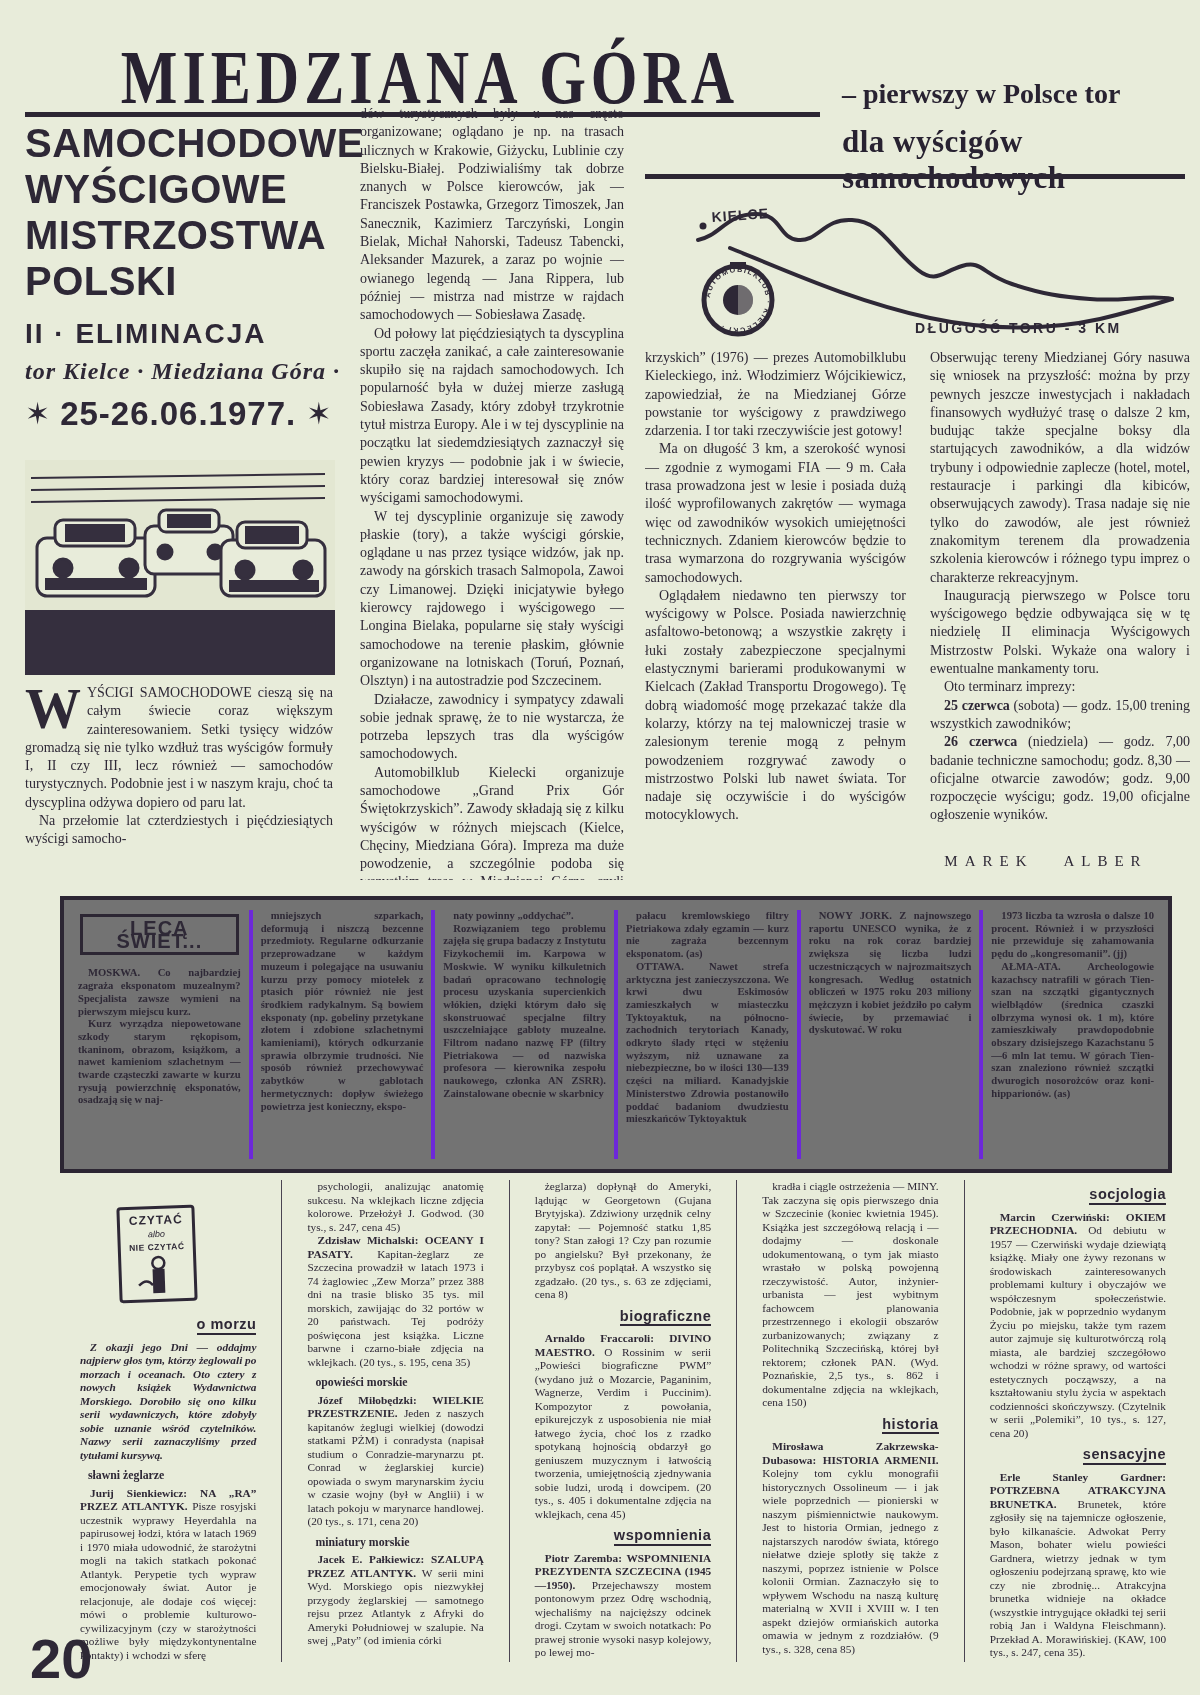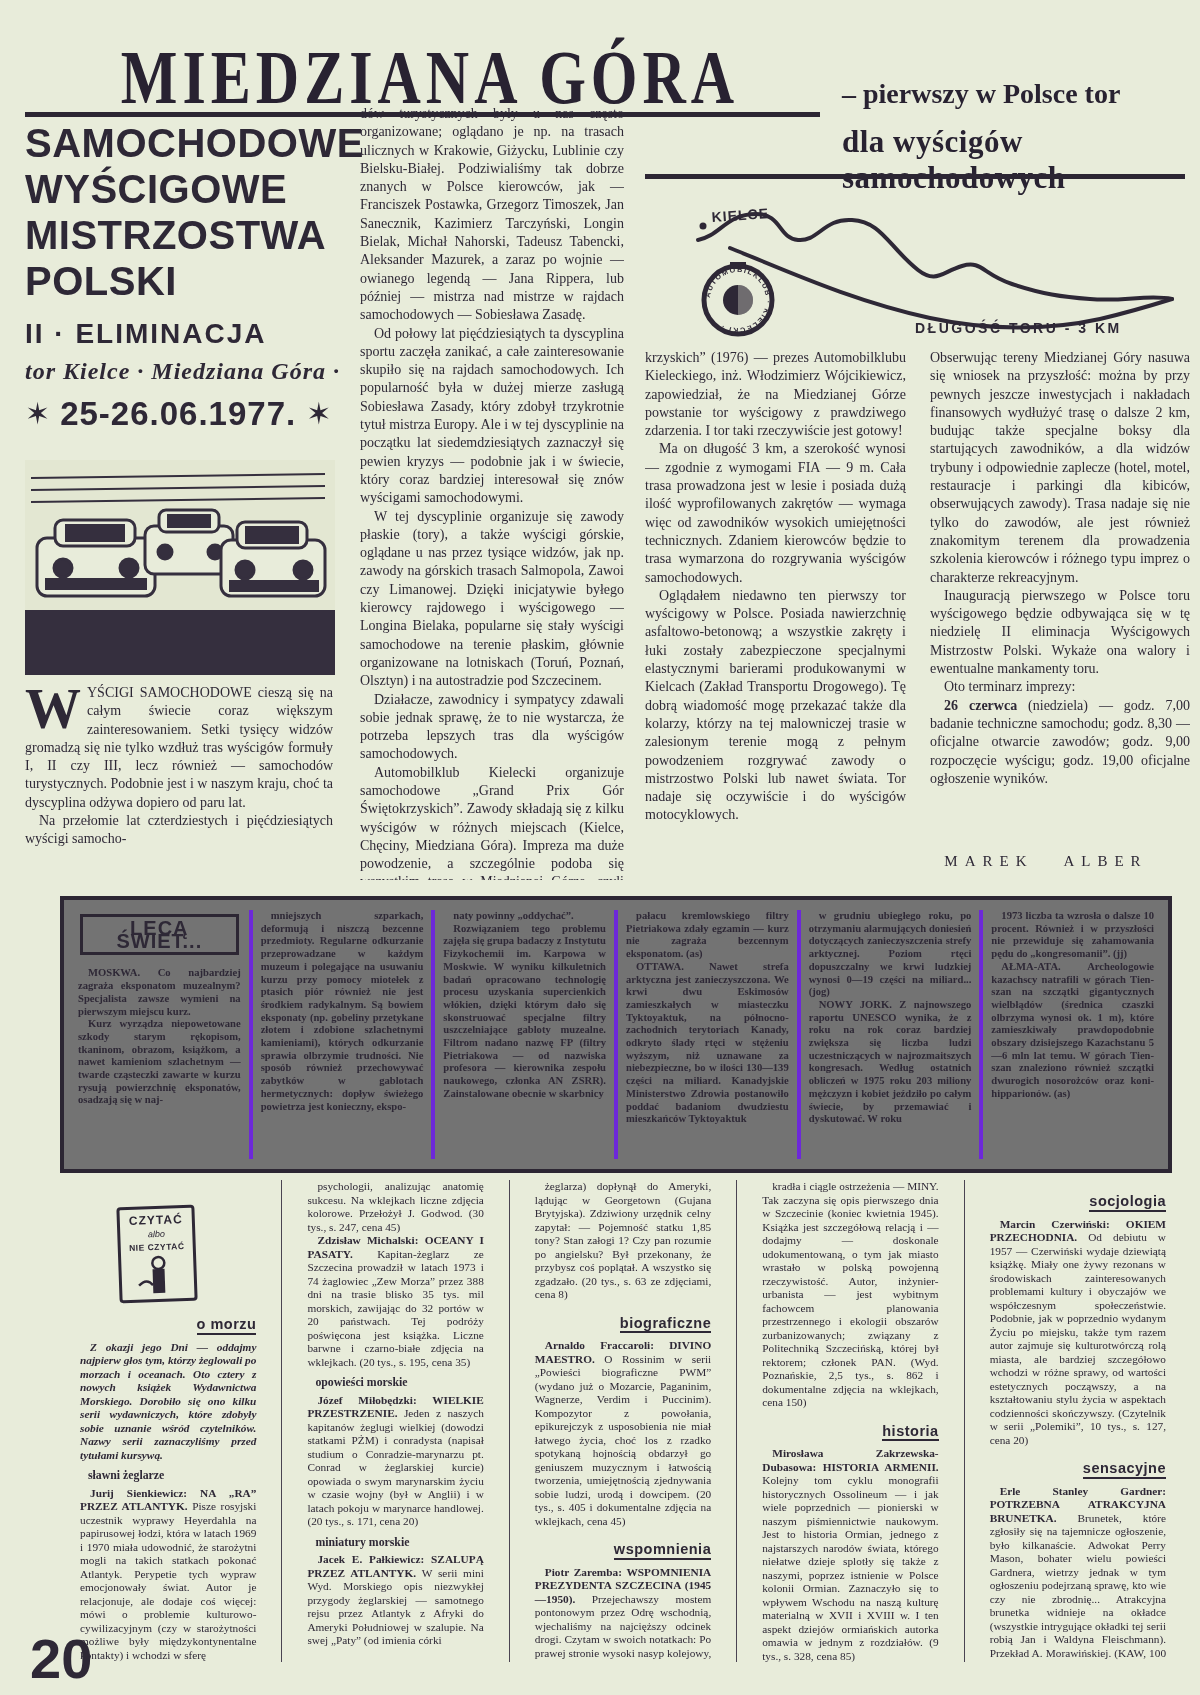--- a/index.html
+++ b/index.html
@@ -52,21 +52,21 @@
   .nb-col + .nb-col { border-left:4px solid #6d28d9; }
   .nb-col p.blk { text-indent:10px; }
   .nb-header { border:3px solid #2c2633; padding:5px 4px; margin:4px 2px 12px 2px; text-align:center;
     font-family:"Liberation Sans", sans-serif; font-weight:800; font-size:20px; letter-spacing:1px; }
   
   .books { position:absolute; left:55px; top:1180px; width:1136px; height:482px; display:flex; }
   .bk-col { flex:1 1 0; padding:0 25px; font-size:11.3px; line-height:13.5px; text-align:justify; overflow:hidden; }
   .bk-col + .bk-col { border-left:1.5px solid #4a4452; }
   .bk-col p.blk { text-indent:10px; }
   p.blk-h { font-family:"Liberation Sans", sans-serif; font-weight:800; font-size:14.5px;
-    text-indent:0 !important; width:max-content; margin-left:auto; margin-top:15px; margin-bottom:6px;
+    text-indent:0 !important; width:max-content; margin-left:auto; margin-top:8px; margin-bottom:6px;
     border-bottom:2.5px solid #2e2836; padding-bottom:1px; letter-spacing:0.5px; }
   p.blk-sh { font-weight:bold; font-size:11.8px; margin:7px 0 4px; text-indent:8px !important; }
   p.blk-i { font-style:italic; font-weight:bold; }
   
   .stamp { width:78px; height:96px; border:3px solid #2e2836; border-radius:4px;
     margin:26px 0 16px 38px; transform:rotate(-2deg); text-align:center; padding-top:5px;
     font-family:"Liberation Sans", sans-serif; }
   .stamp .s1 { font-weight:800; font-size:12px; letter-spacing:1px; }
   .stamp .s2 { font-style:italic; font-size:9px; }
   .stamp .s3 { font-weight:800; font-size:8.5px; letter-spacing:0.5px; }
@@ -175,20 +175,21 @@
     </div>
   <div class="col col3">
       <p class="blk blk-p0">krzyskich” (1976) — prezes Automobilklubu Kieleckiego, inż. Włodzimierz Wójcikiewicz, zapowiedział, że na Miedzianej Górze powstanie tor wyścigowy z prawdziwego zdarzenia. I tor taki rzeczywiście jest gotowy!</p>
       <p class="blk blk-p">Ma on długość 3 km, a szerokość wynosi — zgodnie z wymogami FIA — 9 m. Cała trasa prowadzona jest w lesie i posiada dużą ilość wyprofilowanych zakrętów — wymaga więc od zawodników wysokich umiejętności technicznych. Zdaniem kierowców będzie to trasa wymarzona do rozgrywania wyścigów samochodowych.</p>
       <p class="blk blk-p">Oglądałem niedawno ten pierwszy tor wyścigowy w Polsce. Posiada nawierzchnię asfaltowo-betonową; a wszystkie zakręty i łuki zostały zabezpieczone specjalnymi elastycznymi barierami produkowanymi w Kielcach (Zakład Transportu Drogowego). Tę dobrą wiadomość mogę przekazać także dla kolarzy, którzy na tej malowniczej trasie w zalesionym terenie mogą z pełnym powodzeniem rozgrywać zawody o mistrzostwo Polski lub nawet świata. Tor nadaje się oczywiście i do wyścigów motocyklowych.</p>
     </div>
   <div class="col col4">
       <p class="blk blk-p0">Obserwując tereny Miedzianej Góry nasuwa się wniosek na przyszłość: można by przy pewnych jeszcze inwestycjach i nakładach finansowych wydłużyć trasę o dalsze 2 km, budując także specjalne boksy dla startujących zawodników, a dla widzów trybuny i odpowiednie zaplecze (hotel, motel, restauracje i parkingi dla kibiców, obserwujących zawody). Trasa nadaje się nie tylko do zawodów, ale jest również znakomitym terenem dla prowadzenia szkolenia kierowców i różnego typu imprez o charakterze rekreacyjnym.</p>
       <p class="blk blk-p">Inauguracją pierwszego w Polsce toru wyścigowego będzie odbywająca się w tę niedzielę II eliminacja Wyścigowych Mistrzostw Polski. Wykaże ona walory i ewentualne mankamenty toru.</p>
       <p class="blk blk-p">Oto terminarz imprezy:</p>
+      <p class="blk blk-p"><b>25 czerwca </b>(sobota) — godz. 15,00 trening wszystkich zawodników;</p>
       <p class="blk blk-p"><b>26 czerwca </b>(niedziela) — godz. 7,00 badanie techniczne samochodu; godz. 8,30 — oficjalne otwarcie zawodów; godz. 9,00 rozpoczęcie wyścigu; godz. 19,00 oficjalne ogłoszenie wyników.</p>
     </div>
   <div class="byline">MAREK ALBER</div>
 
   <section class="newsbox">
     <div class="nb-col">
       <div class="nb-header">LECĄ ŚWIET...</div>
       <div>
           <p class="blk blk-p"><b>MOSKWA. </b>Co najbardziej zagraża eksponatom muzealnym? Specjalista zawsze wymieni na pierwszym miejscu kurz.</p>
           <p class="blk blk-p">Kurz wyrządza niepowetowane szkody starym rękopisom, tkaninom, obrazom, książkom, a nawet kamieniom szlachetnym — twarde cząsteczki zawarte w kurzu rysują powierzchnię eksponatów, osadzają się w naj-</p>
@@ -199,21 +200,20 @@
       </div>
     <div class="nb-col">
         <p class="blk blk-p0">naty powinny „oddychać”.</p>
         <p class="blk blk-p">Rozwiązaniem tego problemu zajęła się grupa badaczy z Instytutu Fizykochemii im. Karpowa w Moskwie. W wyniku kilkuletnich badań opracowano technologię procesu uzyskania supercienkich włókien, dzięki którym dało się skonstruować specjalne filtry uszczelniające gabloty muzealne. Filtrom nadano nazwę FP (filtry Pietriakowa — od nazwiska profesora — kierownika zespołu naukowego, członka AN ZSRR). Zainstalowane obecnie w skarbnicy</p>
       </div>
     <div class="nb-col">
         <p class="blk blk-p0">pałacu kremlowskiego filtry Pietriakowa zdały egzamin — kurz nie zagraża bezcennym eksponatom. (as)</p>
         <p class="blk blk-p"><b>OTTAWA. </b>Nawet strefa arktyczna jest zanieczyszczona. We krwi dwu Eskimosów zamieszkałych w miasteczku Tyktoyaktuk, na północno-zachodnich terytoriach Kanady, odkryto ślady rtęci w stężeniu wyższym, niż uznawane za niebezpieczne, bo w ilości 130—139 części na miliard. Kanadyjskie Ministerstwo Zdrowia postanowiło poddać badaniom dwudziestu mieszkańców Tyktoyaktuk</p>
       </div>
     <div class="nb-col">
-        <p class="blk blk-p0">w grudniu ubiegłego roku, po otrzymaniu alarmujących doniesień dotyczących zanieczyszczenia strefy arktycznej. Poziom rtęci dopuszczalny we krwi ludzkiej wynosi 0—19 części na miliard... (jog)</p>
         <p class="blk blk-p"><b>NOWY JORK. </b>Z najnowszego raportu UNESCO wynika, że z roku na rok coraz bardziej zwiększa się liczba ludzi uczestniczących w najrozmaitszych kongresach. Według ostatnich obliczeń w 1975 roku 203 miliony mężczyzn i kobiet jeździło po całym świecie, by przemawiać i dyskutować. W roku</p>
       </div>
     <div class="nb-col">
         <p class="blk blk-p0">1973 liczba ta wzrosła o dalsze 10 procent. Również i w przyszłości nie przewiduje się zahamowania pędu do „kongresomanii”. (jj)</p>
         <p class="blk blk-p"><b>AŁMA-ATA. </b>Archeologowie kazachscy natrafili w górach Tien-szan na szczątki gigantycznych wielbłądów (średnica czaszki olbrzyma wynosi ok. 1 m), które zamieszkiwały prawdopodobnie obszary dzisiejszego Kazachstanu 5—6 mln lat temu. W górach Tien-szan znaleziono również szczątki dwurogich nosorożców oraz koni-hipparionów. (as)</p>
       </div>
   </section>
 
   <section class="books">
     <div class="bk-col">

